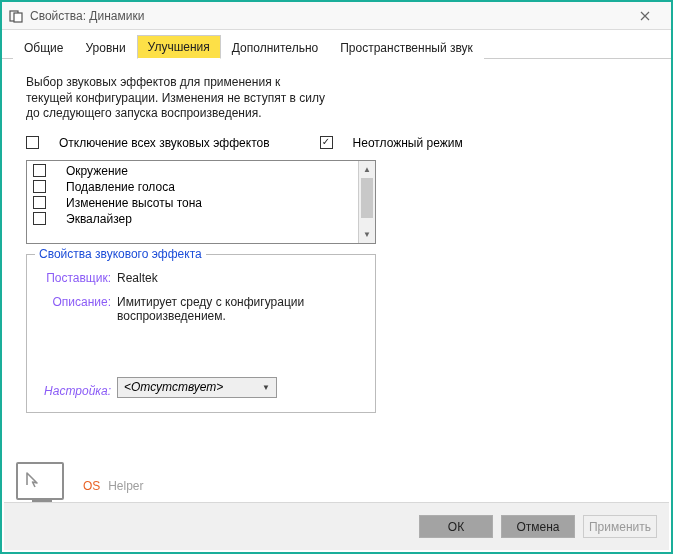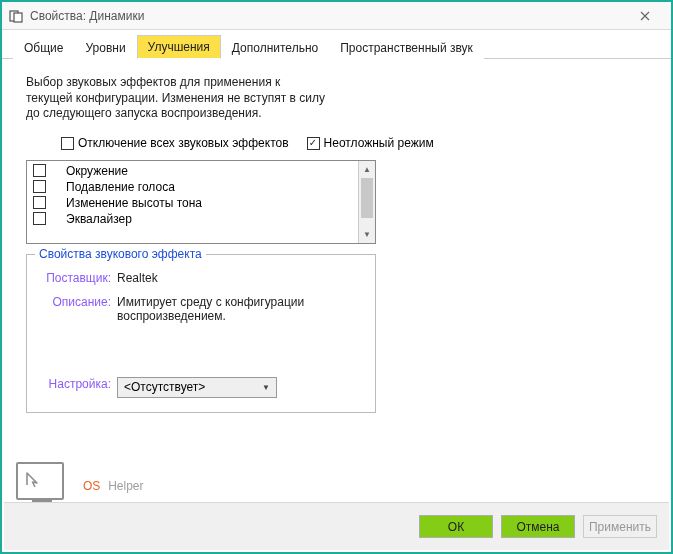--- a/index.html
+++ b/index.html
@@ -7,41 +7,41 @@
 .outer-frame { position: absolute; inset: 0; border: 2px solid #1aae9a; background: #fff; }
 .titlebar { display: flex; align-items: center; height: 28px; padding: 0 6px; background: #f8f8f8; border-bottom: 1px solid #dcdcdc; }
 .app-icon { width: 16px; height: 16px; margin-right: 6px; }
 .title-text { color: #555; flex: 1; }
 .close-btn { width: 40px; height: 24px; display: flex; align-items: center; justify-content: center; color: #666; }
 .tabs { display: flex; padding: 4px 8px 0 11px; border-bottom: 1px solid #ccc; align-items: center; }
 .tab { padding: 4px 10px; color: #222; border: 1px solid transparent; border-bottom: none; cursor: default; position: relative; top: 1px; background: #fff; }
 .tab.active { border-color: #ccc; background: #fde047; border-bottom: 1px solid #fff; }
 .content { padding: 16px 24px; }
 .desc { color: #222; line-height: 1.3; margin-bottom: 14px; width: 300px; }
-.checkrow { display: flex; align-items: flex-end; gap: 4px; margin-bottom: 10px; margin-left: 35px; }
+.checkrow { display: flex; align-items: flex-start; gap: 20px; margin-bottom: 10px; }
 .checkbox { width: 13px; height: 13px; border: 1px solid #333; display: inline-flex; align-items: center; justify-content: center; background: #fff; }
 .checkbox.checked::after { content: "✓"; font-size: 10px; line-height: 10px; color: #222; }
 .listbox { width: 350px; height: 84px; border: 1px solid #888; overflow: hidden; position: relative; margin-bottom: 10px; }
 .list-items { padding: 2px 4px; }
 .list-item { display: flex; align-items: center; gap: 20px; padding: 1px 2px; }
 .list-item .checkbox { width: 13px; height: 13px; }
 .scrollbar { position: absolute; right: 0; top: 0; bottom: 0; width: 17px; background: #f0f0f0; border-left: 1px solid #ccc; display: flex; flex-direction: column; }
 .sb-arrow { height: 17px; display: flex; align-items: center; justify-content: center; color: #666; font-size: 8px; cursor: default; }
 .sb-thumb { flex: 0 0 40px; background: #c8c8c8; margin: 0 2px; }
 .sb-track { flex: 1; }
 .group { width: 350px; border: 1px solid #bbb; padding: 10px 12px 14px; position: relative; margin-top: 4px; }
 .group-title { position: absolute; top: -8px; left: 8px; background: #fff; padding: 0 4px; color: #1d4ed8; }
 .field { display: flex; margin-top: 6px; }
 .label { width: 78px; text-align: right; color: #8b5cf6; padding-right: 6px; }
 .value { flex: 1; color: #222; }
 .spacer { height: 48px; }
 .dropdown { display: inline-flex; align-items: center; justify-content: space-between; width: 160px; height: 21px; border: 1px solid #999; background: #efefef; padding: 0 6px; }
 .dropdown .chev { font-size: 8px; color: #444; }
 .bottom { position: absolute; left: 2px; right: 2px; bottom: 2px; height: 48px; background: #f0f0f0; border-top: 1px solid #d8d8d8; display: flex; align-items: center; justify-content: flex-end; gap: 8px; padding-right: 12px; }
-.btn { min-width: 74px; height: 23px; background: #84cc16; border: 1px solid #adadad; display: inline-flex; align-items: center; justify-content: center; color: #222; }
+.btn { min-width: 74px; height: 23px; background: #a3a3a3; border: 1px solid #adadad; display: inline-flex; align-items: center; justify-content: center; color: #222; }
 .btn.disabled { color: #999; border-color: #ccc; background: #f0f0f0; }
 .watermark { position: absolute; left: 14px; bottom: 52px; display: flex; align-items: center; gap: 19px; opacity: 0.95; }
 .wm-icon { width: 48px; height: 38px; border: 2px solid #8a8a8a; border-radius: 2px; position: relative; }
 .wm-icon::after { content: ""; position: absolute; bottom: -6px; left: 14px; width: 20px; height: 4px; background: #8a8a8a; }
 .wm-arrow { position: absolute; left: 6px; top: 6px; width: 18px; height: 18px; }
 .wm-text { font-size: 28px; font-weight: 400; }
 .wm-os { color: #e85a1a; }
 .wm-helper { color: #9a9a9a; }
 </style>
 </head>
@@ -113,21 +113,21 @@
       <div class="group-title">Свойства звукового эффекта</div>
       <div class="field">
         <div class="label">Поставщик:</div>
         <div class="value">Realtek</div>
       </div>
       <div class="field" style="margin-top:10px;">
         <div class="label">Описание:</div>
         <div class="value">Имитирует среду с конфигурации воспроизведением.</div>
       </div>
       <div class="spacer"></div>
-      <div class="field" style="align-items:flex-start;">
+      <div class="field" style="align-items:flex-end;font-style:italic;">
         <div class="label">Настройка:</div>
         <div class="dropdown">
           <span>&lt;Отсутствует&gt;</span>
           <span class="chev">▼</span>
         </div>
       </div>
     </div>
   </div>
 
   <div class="watermark">

